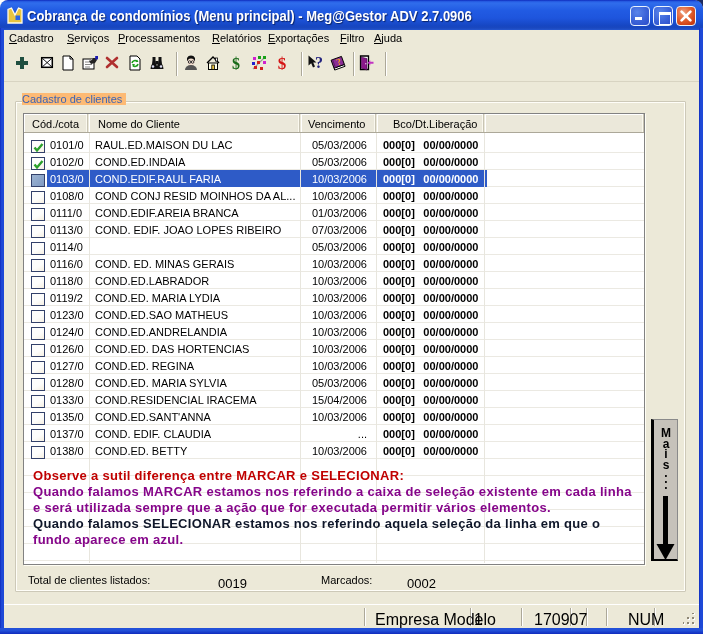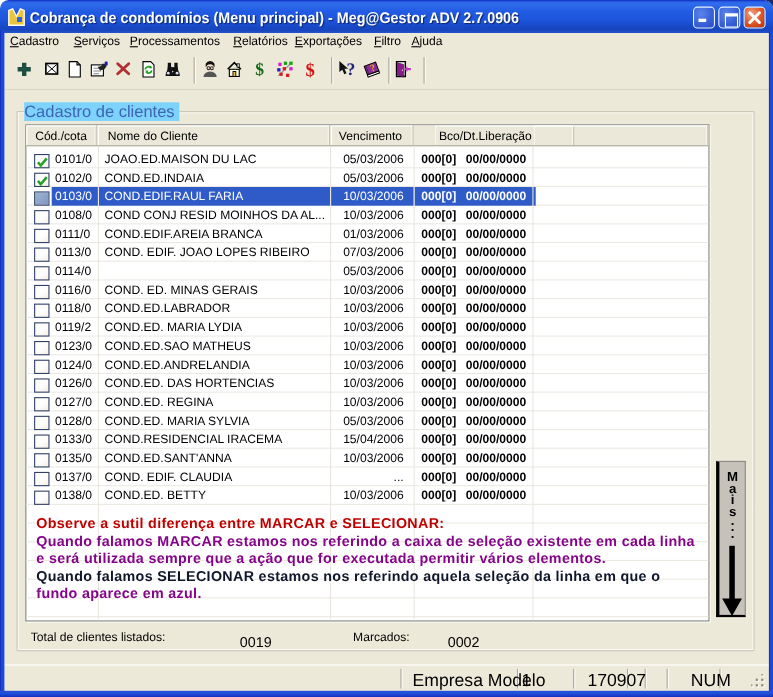--- a/index.html
+++ b/index.html
@@ -34,21 +34,21 @@
 #menubar { position:absolute; left:4px; top:30px; width:695px; height:18px; background:#ece9d8; }
 .mi { position:absolute; top:2px; font-size:11px; color:#000; white-space:nowrap; }
 .mi u { text-decoration:underline; }
 
 #toolbar { position:absolute; left:4px; top:48px; width:695px; height:34px; background:#ece9d8; border-bottom:1px solid #d8d4c2; }
 .ti { position:absolute; top:7px; width:16px; height:16px; }
 .tsep { position:absolute; top:4px; width:2px; height:24px; border-left:1px solid #aca899; border-right:1px solid #fff; }
 
 #client { position:absolute; left:4px; top:82px; width:695px; height:522px; background:#ece9d8; }
 
-#gbcap { position:absolute; left:18px; top:11px; font-size:15px; color:#3c64b4; background:#7dd3fc; padding:0 4px 0 0; z-index:2; }
+#gbcap { position:absolute; left:18px; top:11px; font-size:11px; color:#3c64b4; background:#fdba74; padding:0 4px 0 0; z-index:2; }
 #gbox { position:absolute; left:11px; top:19px; width:671px; height:491px; border:1px solid #cdc9b8; border-radius:1px; box-shadow:inset 0 0 0 1px #fffef8; }
 
 #tbl { position:absolute; left:19px; top:31px; width:622px; height:452px; background:#fff; border:1px solid #828282; box-shadow:1px 1px 0 #fffef4; }
 #thead { position:absolute; left:0; top:0; height:19px; width:620px; background:#ebe8da; border-bottom:1px solid #aca899; }
 .hc { position:absolute; top:0; height:18px; font-size:11px; color:#000; border-right:1px solid #c8c4b4; box-shadow:inset 1px 1px 0 #fff, inset -1px 0 0 #fbf9ef; line-height:21px; white-space:nowrap; }
 
 .row { position:absolute; left:0; width:620px; height:17px; border-bottom:1px solid #ebe9e2; font-size:11px; white-space:nowrap; }
 .cb { position:absolute; left:7px; top:4px; width:14px; height:13px; border:1px solid #32406a; background:linear-gradient(150deg,#fdfdfc 55%,#f5efe2 100%); }
 .cb svg { position:absolute; left:0; top:0; }
 .code { position:absolute; left:26px; top:3px; }
@@ -186,32 +186,32 @@
     <div class="tsep" style="left:381px"></div>
   </div>
     <div id="client">
     <div id="gbcap">Cadastro de clientes</div>
     <div id="gbox"></div>
     <div id="tbl">
       <div id="thead">
         <div class="hc" style="left:0;width:64px;text-align:center">Cód./cota</div>
         <div class="hc" style="left:65px;width:211px;padding-left:9px">Nome do Cliente</div>
         <div class="hc" style="left:277px;width:75px;padding-left:7px">Vencimento</div>
-        <div class="hc" style="left:371px;width:127px;padding-left:4px">Bco/Dt.Liberação</div>
+        <div class="hc" style="left:353px;width:107px;padding-left:16px">Bco/Dt.Liberação</div>
         <div class="hc" style="left:461px;width:159px"></div>
       </div>
       <div id="rows">
           <div class="row" style="top:22px">
             <div class="cb" style="">
               <svg width="13" height="13" viewBox="0 0 13 13">
                 <path d="M2.5 6.5 L5 9.5 L10.5 3" stroke="#2ca02c" stroke-width="2.4" fill="none"></path>
               </svg>
             </div>
             <span class="code" style="">0101/0</span>
-            <span class="name" style="">JOAO.ED.MAISON DU LAC</span>
+            <span class="name" style="">RAUL.ED.MAISON DU LAC</span>
             <span class="venc" style="">05/03/2006</span>
             <span class="bco" style="">000[0]  00/00/0000</span>
           </div>
           <div class="row" style="top:39px">
             <div class="cb" style="">
               <svg width="13" height="13" viewBox="0 0 13 13">
                 <path d="M2.5 6.5 L5 9.5 L10.5 3" stroke="#2ca02c" stroke-width="2.4" fill="none"></path>
               </svg>
             </div>
             <span class="code" style="">0102/0</span>

